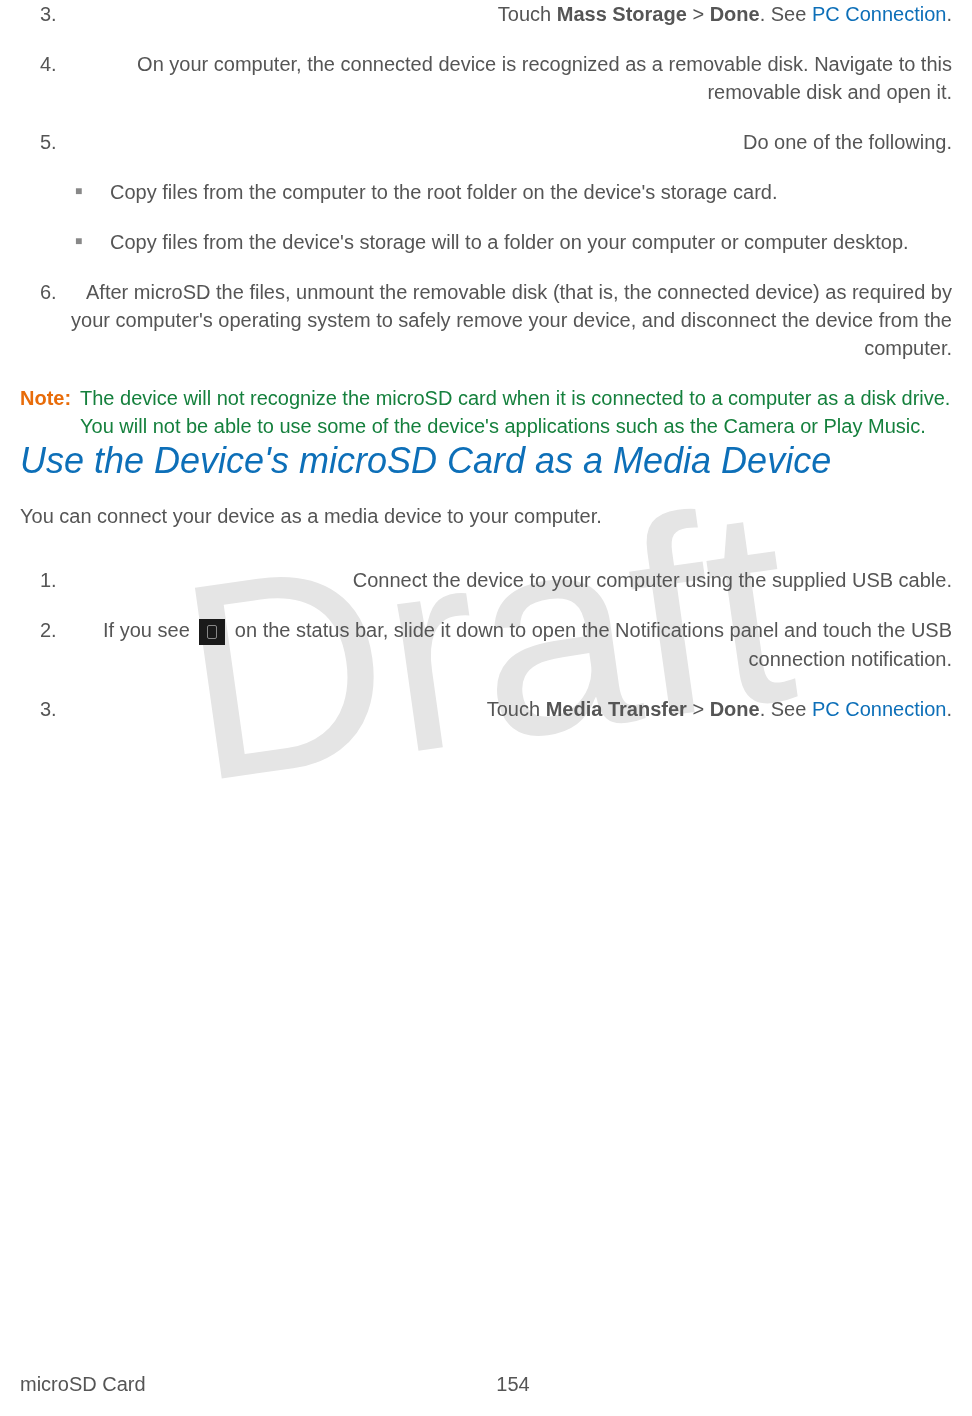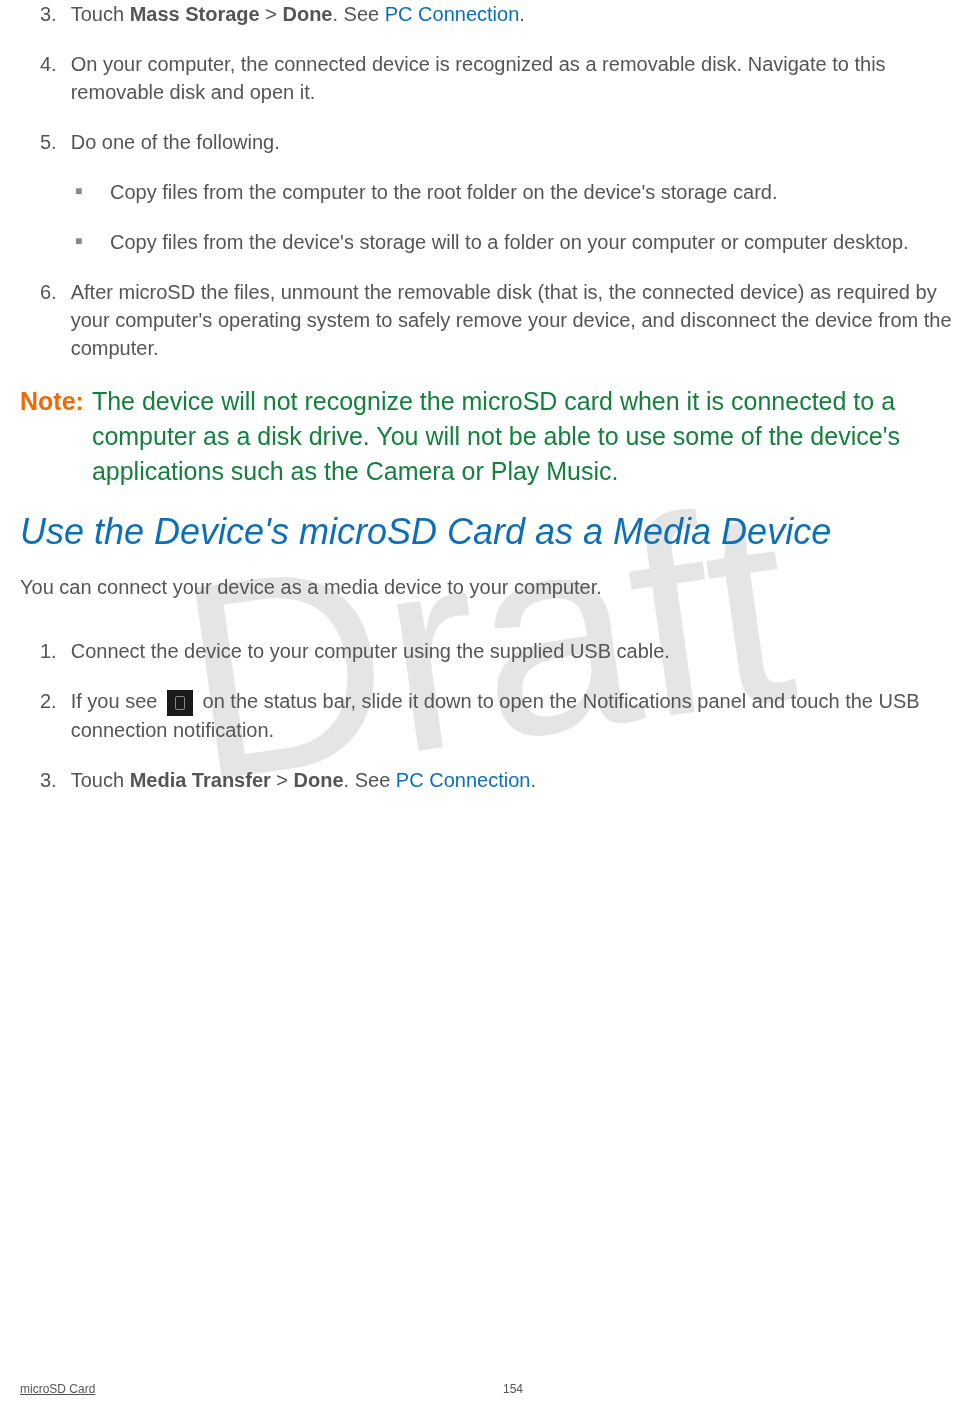--- a/index.html
+++ b/index.html
@@ -40,20 +40,21 @@
       color: #555555;
       line-height: 1.4;
     }
     .list-num {
       min-width: 30px;
       padding-left: 20px;
       padding-right: 14px;
     }
     .list-text {
       flex: 1;
+      text-align: right;
     }
     .bullet-item {
       display: flex;
       margin-bottom: 22px;
       font-size: 20px;
       color: #555555;
       line-height: 1.4;
       padding-left: 55px;
     }
     .bullet-mark {
@@ -67,22 +68,21 @@
     }
     .bold {
       font-weight: bold;
       color: #555555;
     }
     .link {
       color: #0d6fb8;
     }
     .note-block {
       display: flex;
-      margin-bottom: 22px;
-      font-size: 25px;
+      font-size: 20px;
       line-height: 1.4;
     }
     .note-label {
       color: #e86c0a;
       font-weight: bold;
       min-width: 60px;
       padding-right: 8px;
     }
     .note-text {
       color: #15803d;
@@ -121,23 +121,22 @@
       border: 1px solid #888;
       border-radius: 2px;
     }
     .footer {
       position: absolute;
       bottom: 20px;
       left: 20px;
       right: 20px;
       display: flex;
       justify-content: space-between;
-      font-size: 12px;
-      color: #555555;
-      text-decoration: underline;
+      font-size: 20px;
+      color: #555555;
     }
     .footer-center {
       position: absolute;
       left: 50%;
       transform: translateX(-50%);
       margin-left: 27px;
     }
   </style>
 </head>
 <body>

